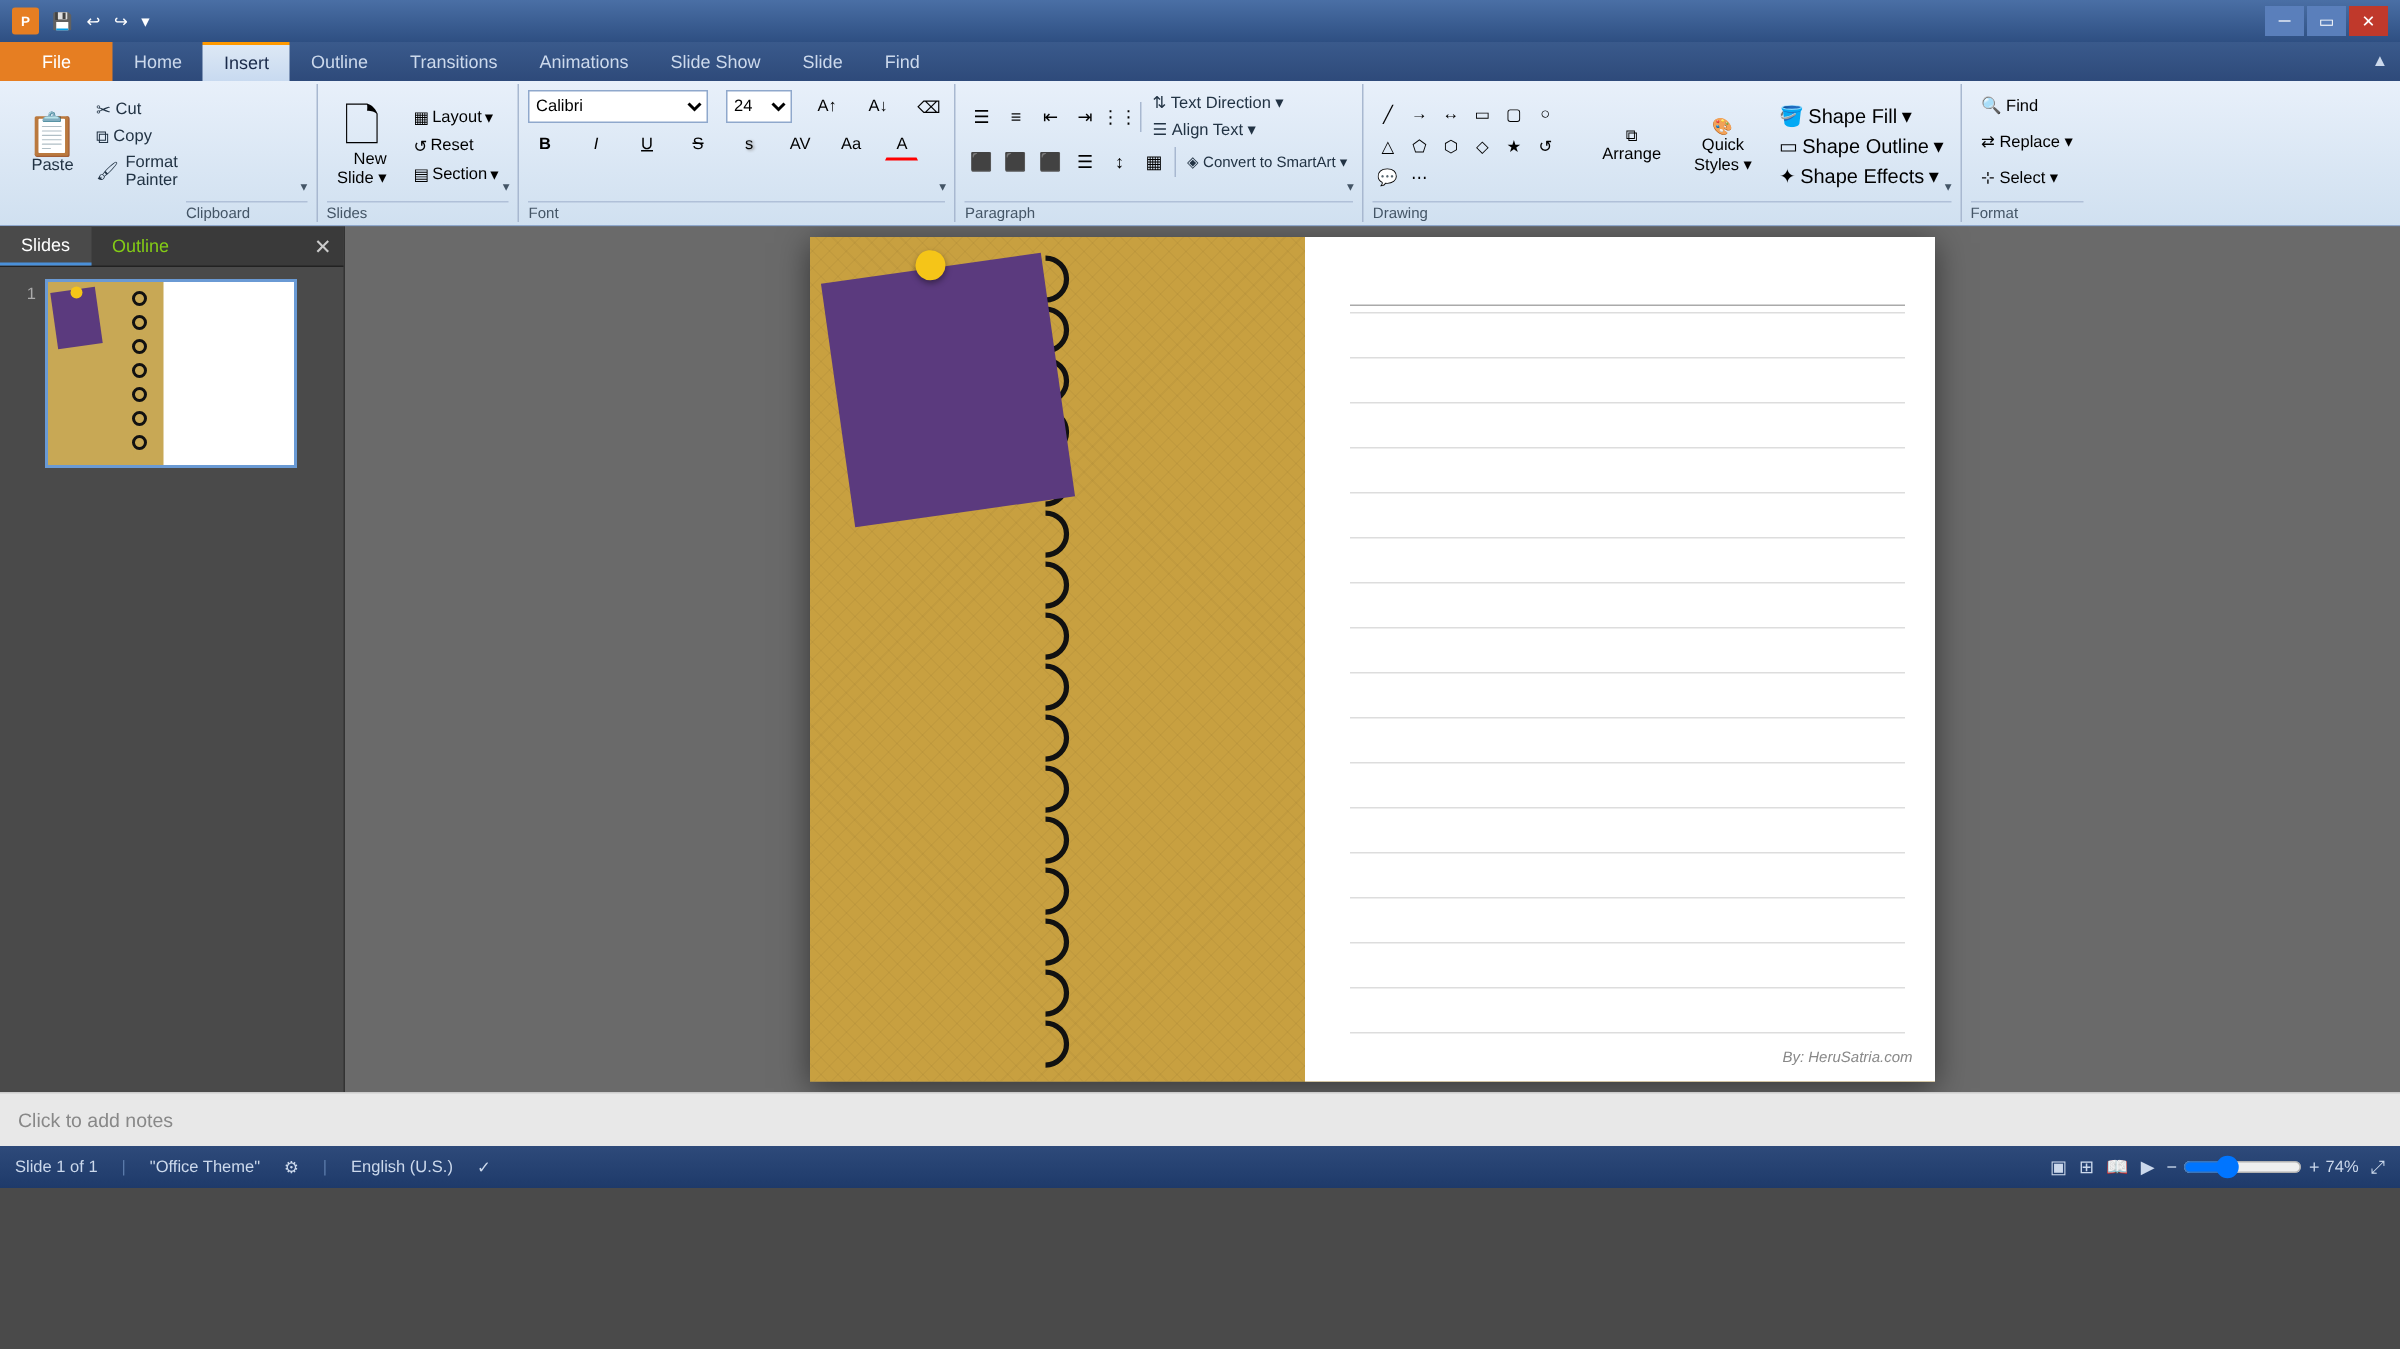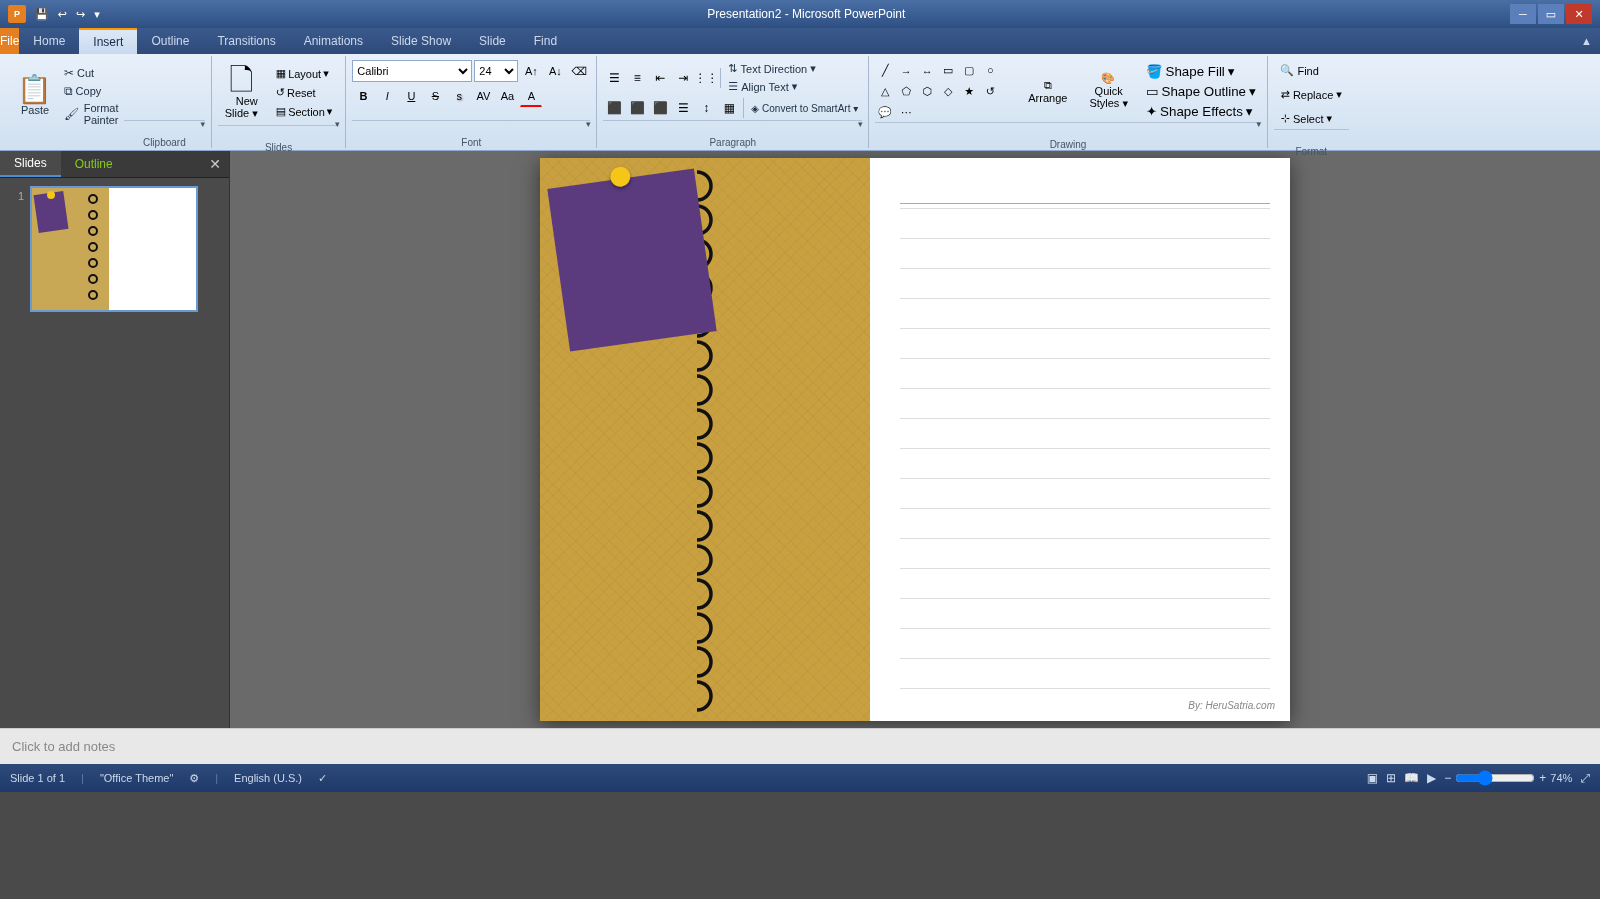--- a/index.html
+++ b/index.html
@@ -68,24 +68,24 @@
       flex-direction: column;
       align-items: flex-start;
       border-right: 1px solid #a8b8d0;
       padding: 2px 6px;
       min-width: fit-content;
       position: relative;
     }
     .ribbon-group-label {
       font-size: 10px;
       color: #456;
-      text-align: center;
+      text-align: left;
       width: 100%;
       margin-top: auto;
-      padding-top: 16px;
+      padding-top: 2px;
       border-top: 1px solid #b0c0d8;
     }
     .paste-btn {
       display: flex; flex-direction: column; align-items: center; justify-content: center;
       padding: 4px 8px; cursor: pointer; border: 1px solid transparent;
       background: transparent; min-width: 50px;
     }
     .paste-icon { font-size: 28px; line-height: 1; }
     .paste-label { font-size: 11px; color: #234; }
     .clipboard-right { display: flex; flex-direction: column; justify-content: space-around; padding: 4px 0; }
@@ -102,21 +102,21 @@
       cursor: pointer; padding: 4px 6px; border: 1px solid transparent; background: transparent;
     }
     .slide-icon-big { font-size: 30px; line-height: 1; }
     .slides-right { display: flex; flex-direction: column; gap: 2px; padding: 2px; }
     .slide-small-btn {
       display: flex; align-items: center; gap: 2px; cursor: pointer;
       padding: 1px 4px; font-size: 11px; border: 1px solid transparent; background: transparent;
     }
 
     
-    .font-row { display: flex; gap: 2px; align-items: center; }
+    .font-row { display: flex; gap: 12px; align-items: center; }
     .font-select {
       width: 120px; height: 22px; font-size: 11px;
       border: 1px solid #8fa8cc; background: white;
     }
     .font-size-select { width: 44px; height: 22px; font-size: 11px; border: 1px solid #8fa8cc; background: white; }
     .font-btn {
       width: 22px; height: 22px; border: 1px solid transparent; background: transparent;
       cursor: pointer; font-size: 11px; display: flex; align-items: center; justify-content: center;
     }
     .font-btn.bold { font-weight: bold; }
@@ -305,31 +305,30 @@
 <div id="titlebar">
   <div class="title-left">
     <div class="title-icon">P</div>
     <div class="quick-access">
       <button class="qa-btn" title="Save">💾</button>
       <button class="qa-btn" title="Undo">↩</button>
       <button class="qa-btn" title="Redo">↪</button>
       <button class="qa-btn">▾</button>
     </div>
   </div>
-  <div class="title">Presentation2 - Microsoft PowerPoint</div>
   <div class="win-controls">
     <button class="win-btn">─</button>
     <button class="win-btn">▭</button>
     <button class="win-btn close">✕</button>
   </div>
 </div>
 
 <div id="ribbon">
   <div id="ribbon-tabs">
-    <button class="ribbon-tab" style="background:#e67e22;color:white;padding:4px 0;">File</button>
+    <button class="ribbon-tab" style="background:#e67e22;color:white;padding:4px 28px;">File</button>
     <button class="ribbon-tab">Home</button>
     <button class="ribbon-tab active">Insert</button>
     <button class="ribbon-tab">Outline</button>
     <button class="ribbon-tab">Transitions</button>
     <button class="ribbon-tab">Animations</button>
     <button class="ribbon-tab">Slide Show</button>
     <button class="ribbon-tab">Slide</button>
     <button class="ribbon-tab">Find</button>
     <button class="qa-btn" style="margin-left:auto;color:#ccd9ec;padding:4px 8px;">▲</button>
   </div>

